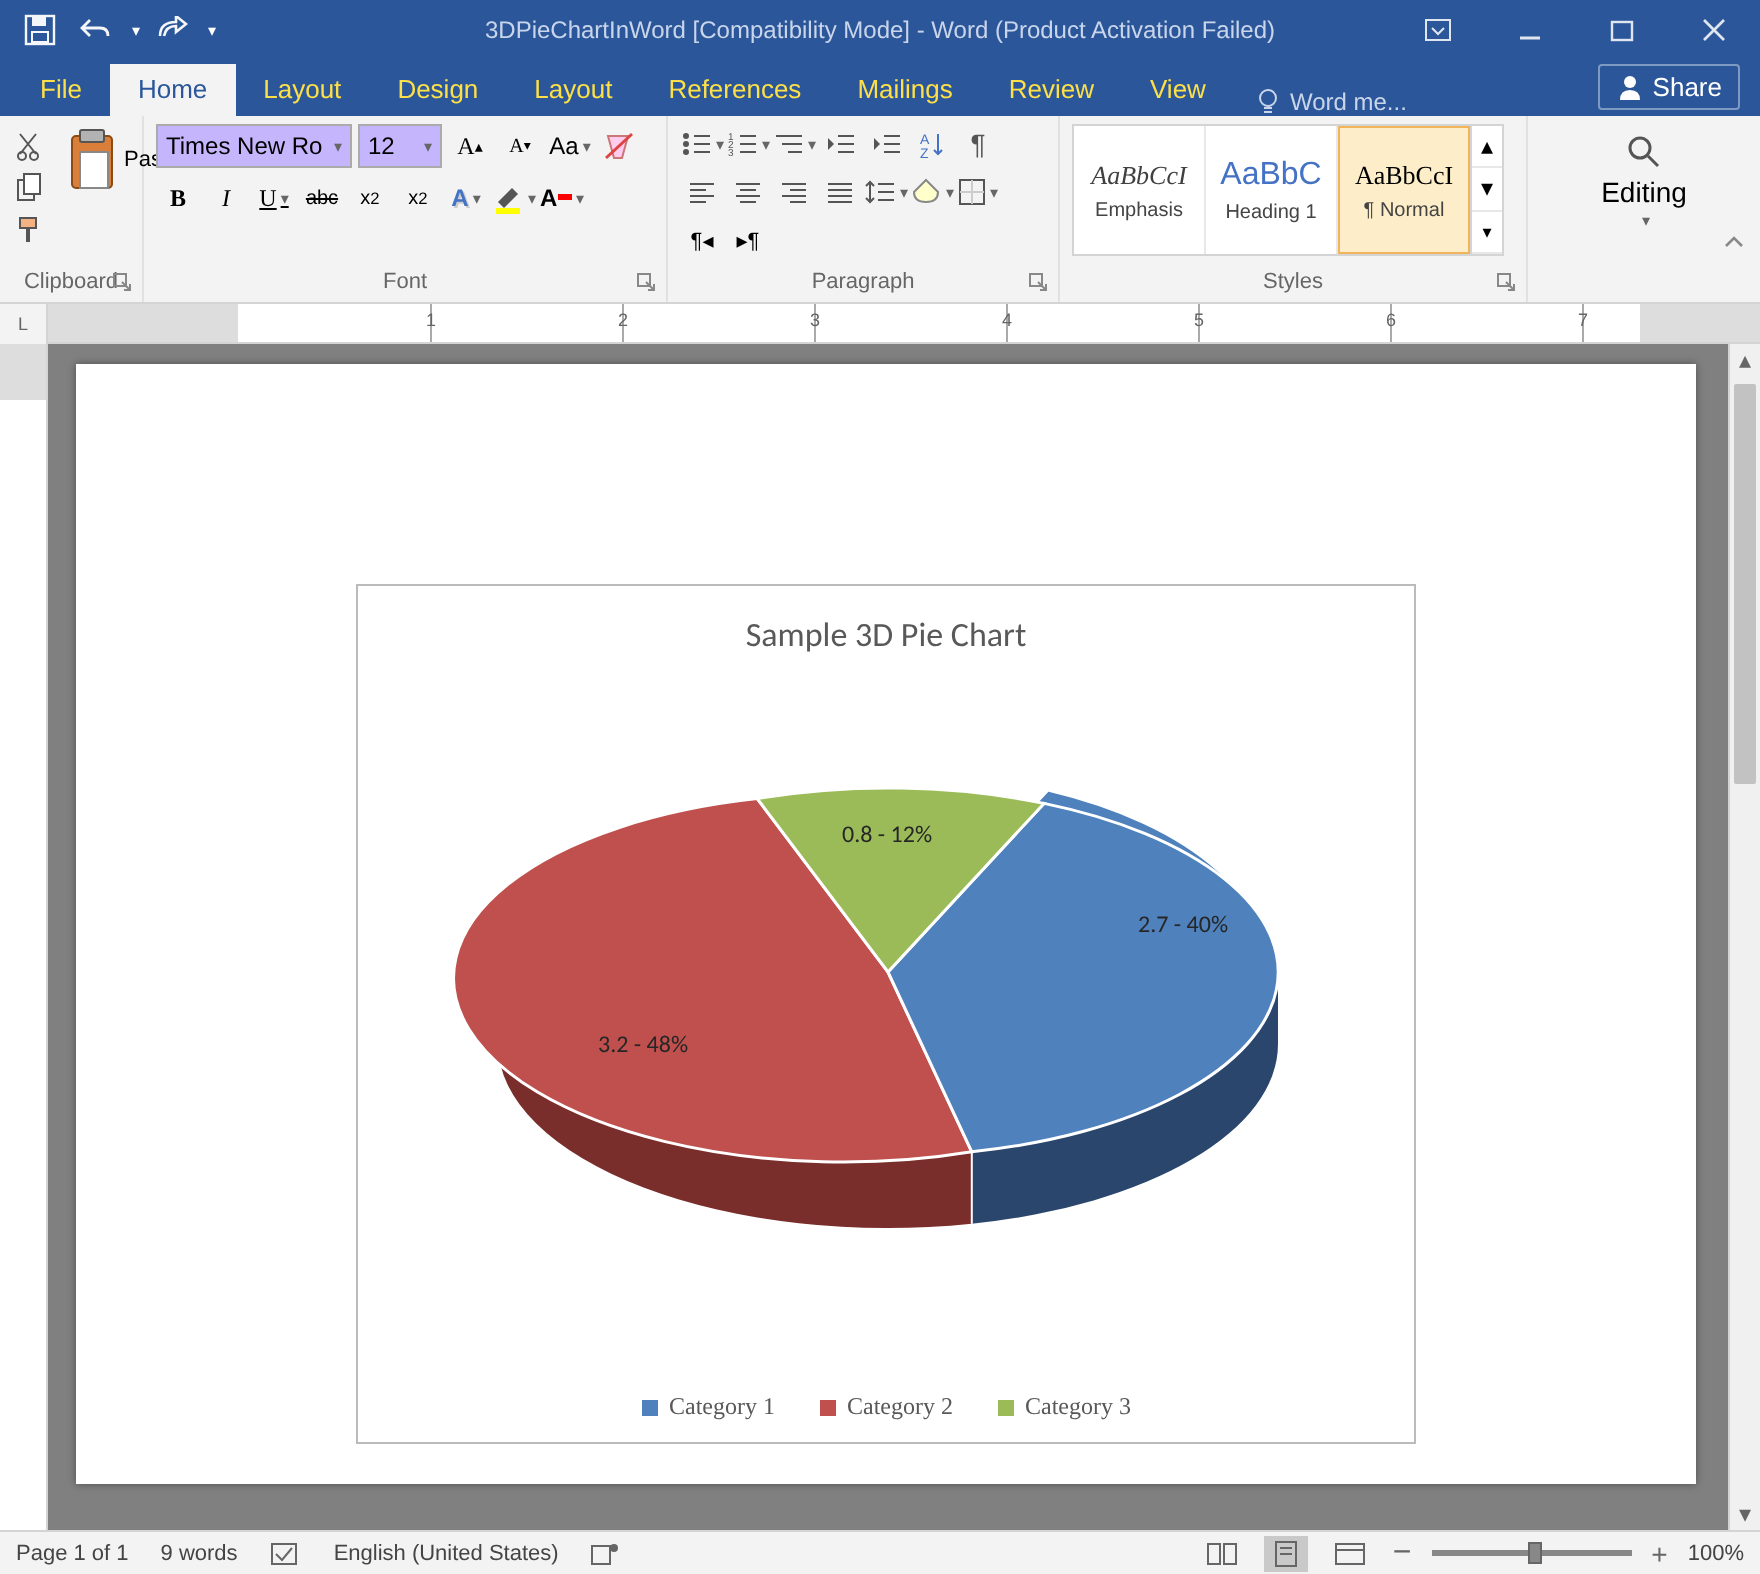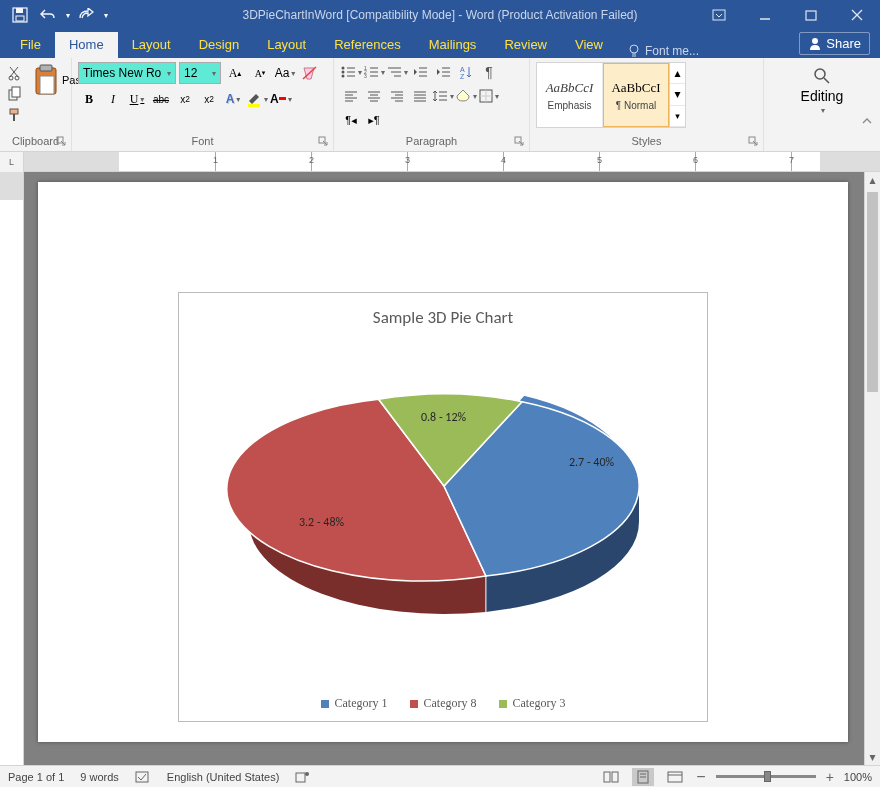--- a/index.html
+++ b/index.html
@@ -24,21 +24,21 @@
 
 .ribbon { background: #f3f3f3; border-bottom: 1px solid #d4d4d4; height: 94px; display: flex; }
 .rgroup { border-right: 1px solid #e1e1e1; padding: 4px 6px 2px; display: flex; flex-direction: column; position:relative; }
 .rgroup-label { text-align: center; font-size: 11px; color: #666; margin-top: auto; padding-bottom: 2px; }
 .rgroup-content { display: flex; gap: 4px; flex: 1; align-items:flex-start;}
 
 .clipboard .big { display: flex; flex-direction: row; align-items: center; gap: 2px; padding: 2px 4px;}
 .clipboard .small-col { display: flex; flex-direction: column; gap: 3px; justify-content:flex-start; padding-top:2px;}
 .mini-icon { width: 18px; height: 18px; display:flex; align-items:center; justify-content:center;}
 
-.font-box, .size-box { background:#5eead4; border:1px solid #ababab; height:22px; display:flex; align-items:center; padding:0 4px; font-size:12px;}
+.font-box, .size-box { background:#c4b5fd; border:1px solid #ababab; height:22px; display:flex; align-items:center; padding:0 4px; font-size:12px;}
 .font-box { width: 98px; justify-content:space-between;}
 .size-box { width: 42px; justify-content:space-between;}
 .font-row { display:flex; gap:3px; align-items:center; margin-bottom:4px;}
 .font-row2 { display:flex; gap:2px; align-items:center; }
 .fbtn { width:22px; height:22px; display:flex; align-items:center; justify-content:center; font-size:12px;}
 .fbtn.b { font-weight:bold; font-family:'Times New Roman';}
 .fbtn.i { font-style:italic; font-family:'Times New Roman';}
 .fbtn.u { text-decoration:underline; font-family:'Times New Roman';}
 .fbtn.abc { text-decoration:line-through; font-size:10px;}
 .fbtn.sub { font-size:10px;}
@@ -160,21 +160,21 @@
   <div class="rtab">References</div>
   <div class="rtab">Mailings</div>
   <div class="rtab">Review</div>
   <div class="rtab">View</div>
   <div class="tellme">
     <svg width="14" height="14">
         <circle cx="7" cy="5" r="4" fill="none" stroke="#c9d5ea"></circle>
         <line x1="5" y1="10" x2="9" y2="10" stroke="#c9d5ea"></line>
         <line x1="5" y1="12" x2="9" y2="12" stroke="#c9d5ea"></line>
       </svg>
-    <span>Font me...</span>
+    <span>Word me...</span>
   </div>
   <div class="share">
     <svg width="14" height="14">
         <circle cx="7" cy="4" r="3" fill="#fff"></circle>
         <path d="M2 13 Q2 8 7 8 Q12 8 12 13 Z" fill="#fff"></path>
       </svg>
     <span>Share</span>
   </div>
 </div>
 
@@ -401,20 +401,24 @@
         <path d="M5 5 L9 9 M9 6 V9 H6" stroke="#888" fill="none"></path>
       </svg>
   </div>
 
   <div class="rgroup" style="width:234px">
     <div class="rgroup-content">
       <div class="styles-gallery">
         <div class="style-item">
           <div class="style-preview" style="font-style:italic;color:#404040;font-family:serif">AaBbCcI</div>
           <div class="style-label">Emphasis</div>
+        </div>
+        <div class="style-item">
+          <div class="style-preview" style="color:#4472c4;font-size:16px">AaBbC</div>
+          <div class="style-label">Heading 1</div>
         </div>
         <div class="style-item selected">
           <div class="style-preview" style="font-family:serif">AaBbCcI</div>
           <div class="style-label">¶ Normal</div>
         </div>
         <div class="gallery-more">
           <div>▴</div>
             <div>▾</div>
             <div style="font-size:9px">▾</div>
         </div>
@@ -501,21 +505,21 @@
             </g>
           </svg>
         </div>
         <div class="chart-legend">
           <div class="legend-item">
               <span class="legend-sw" style="background:#4f81bd"></span>
               <span>Category 1</span>
             </div>
           <div class="legend-item">
               <span class="legend-sw" style="background:#c0504d"></span>
-              <span>Category 8</span>
+              <span>Category 2</span>
             </div>
           <div class="legend-item">
               <span class="legend-sw" style="background:#9bbb59"></span>
               <span>Category 3</span>
             </div>
         </div>
       </div>
     </div>
     <div class="scrollbar-v">
       <div class="scroll-arr" style="top:0">▴</div>

